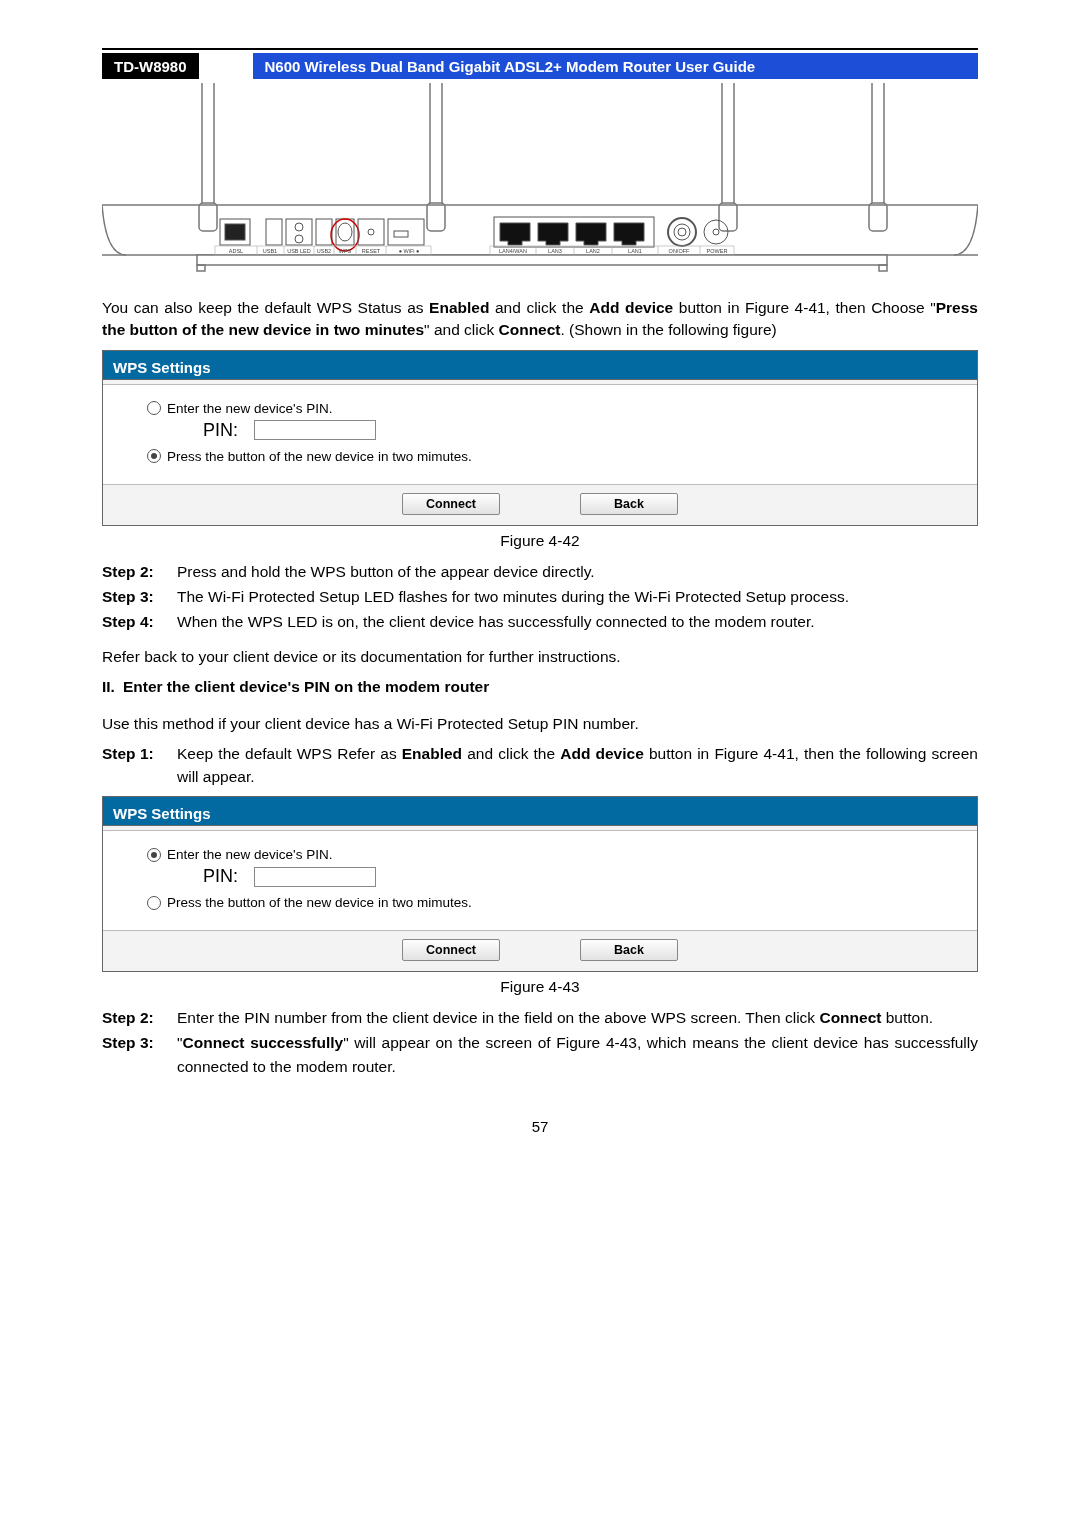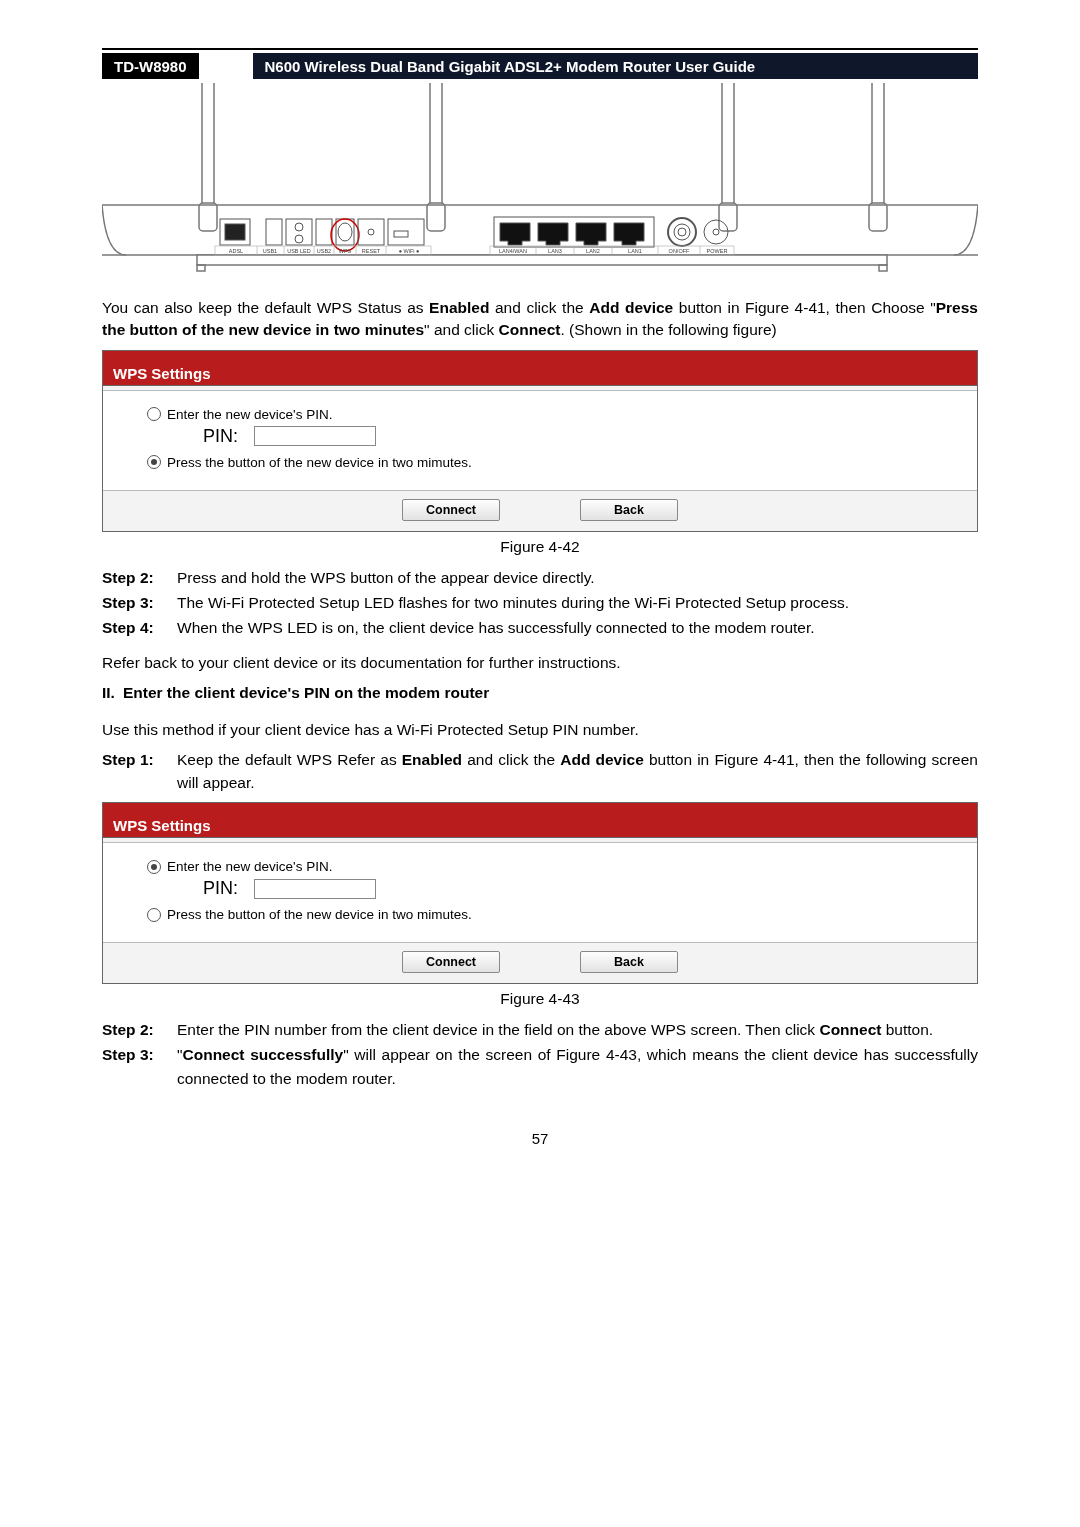--- a/index.html
+++ b/index.html
@@ -35,21 +35,21 @@
     background: #000;
     color: #fff;
     display: flex;
     align-items: center;
     padding: 0 12px;
     font-weight: bold;
     position: relative;
   }
   .header-model span { color: #fff; }
   .header-title {
-    background: #0f172a;
+    background: #1d4ed8;
     flex: 1;
     display: flex;
     align-items: center;
     padding: 0 12px;
     color: #fff;
   }
   .header-gap {
     width: 6px;
     background: #fff;
   }
@@ -61,24 +61,24 @@
     margin-bottom: 14px;
   }
   .router-diagram svg { width: 100%; height: 100%; }
 
   .body-text { line-height: 1.45; margin: 6px 0; text-align: justify;}
   .wps-box {
     border: 1px solid #666;
     margin: 8px 0 6px 0;
   }
   .wps-title {
-    background: #b91c1c;
+    background: #0369a1;
     color: #fff;
     font-weight: bold;
-    padding: 14px 10px 3px 10px;
+    padding: 8px 10px 3px 10px;
     font-size: 15px;
     border-bottom: 1px solid #666;
   }
   .wps-inner-divider {
     height: 4px;
     background: #f3f3f3;
     border-bottom: 1px solid #bbb;
   }
   .wps-body {
     padding: 14px 30px 18px 44px;

